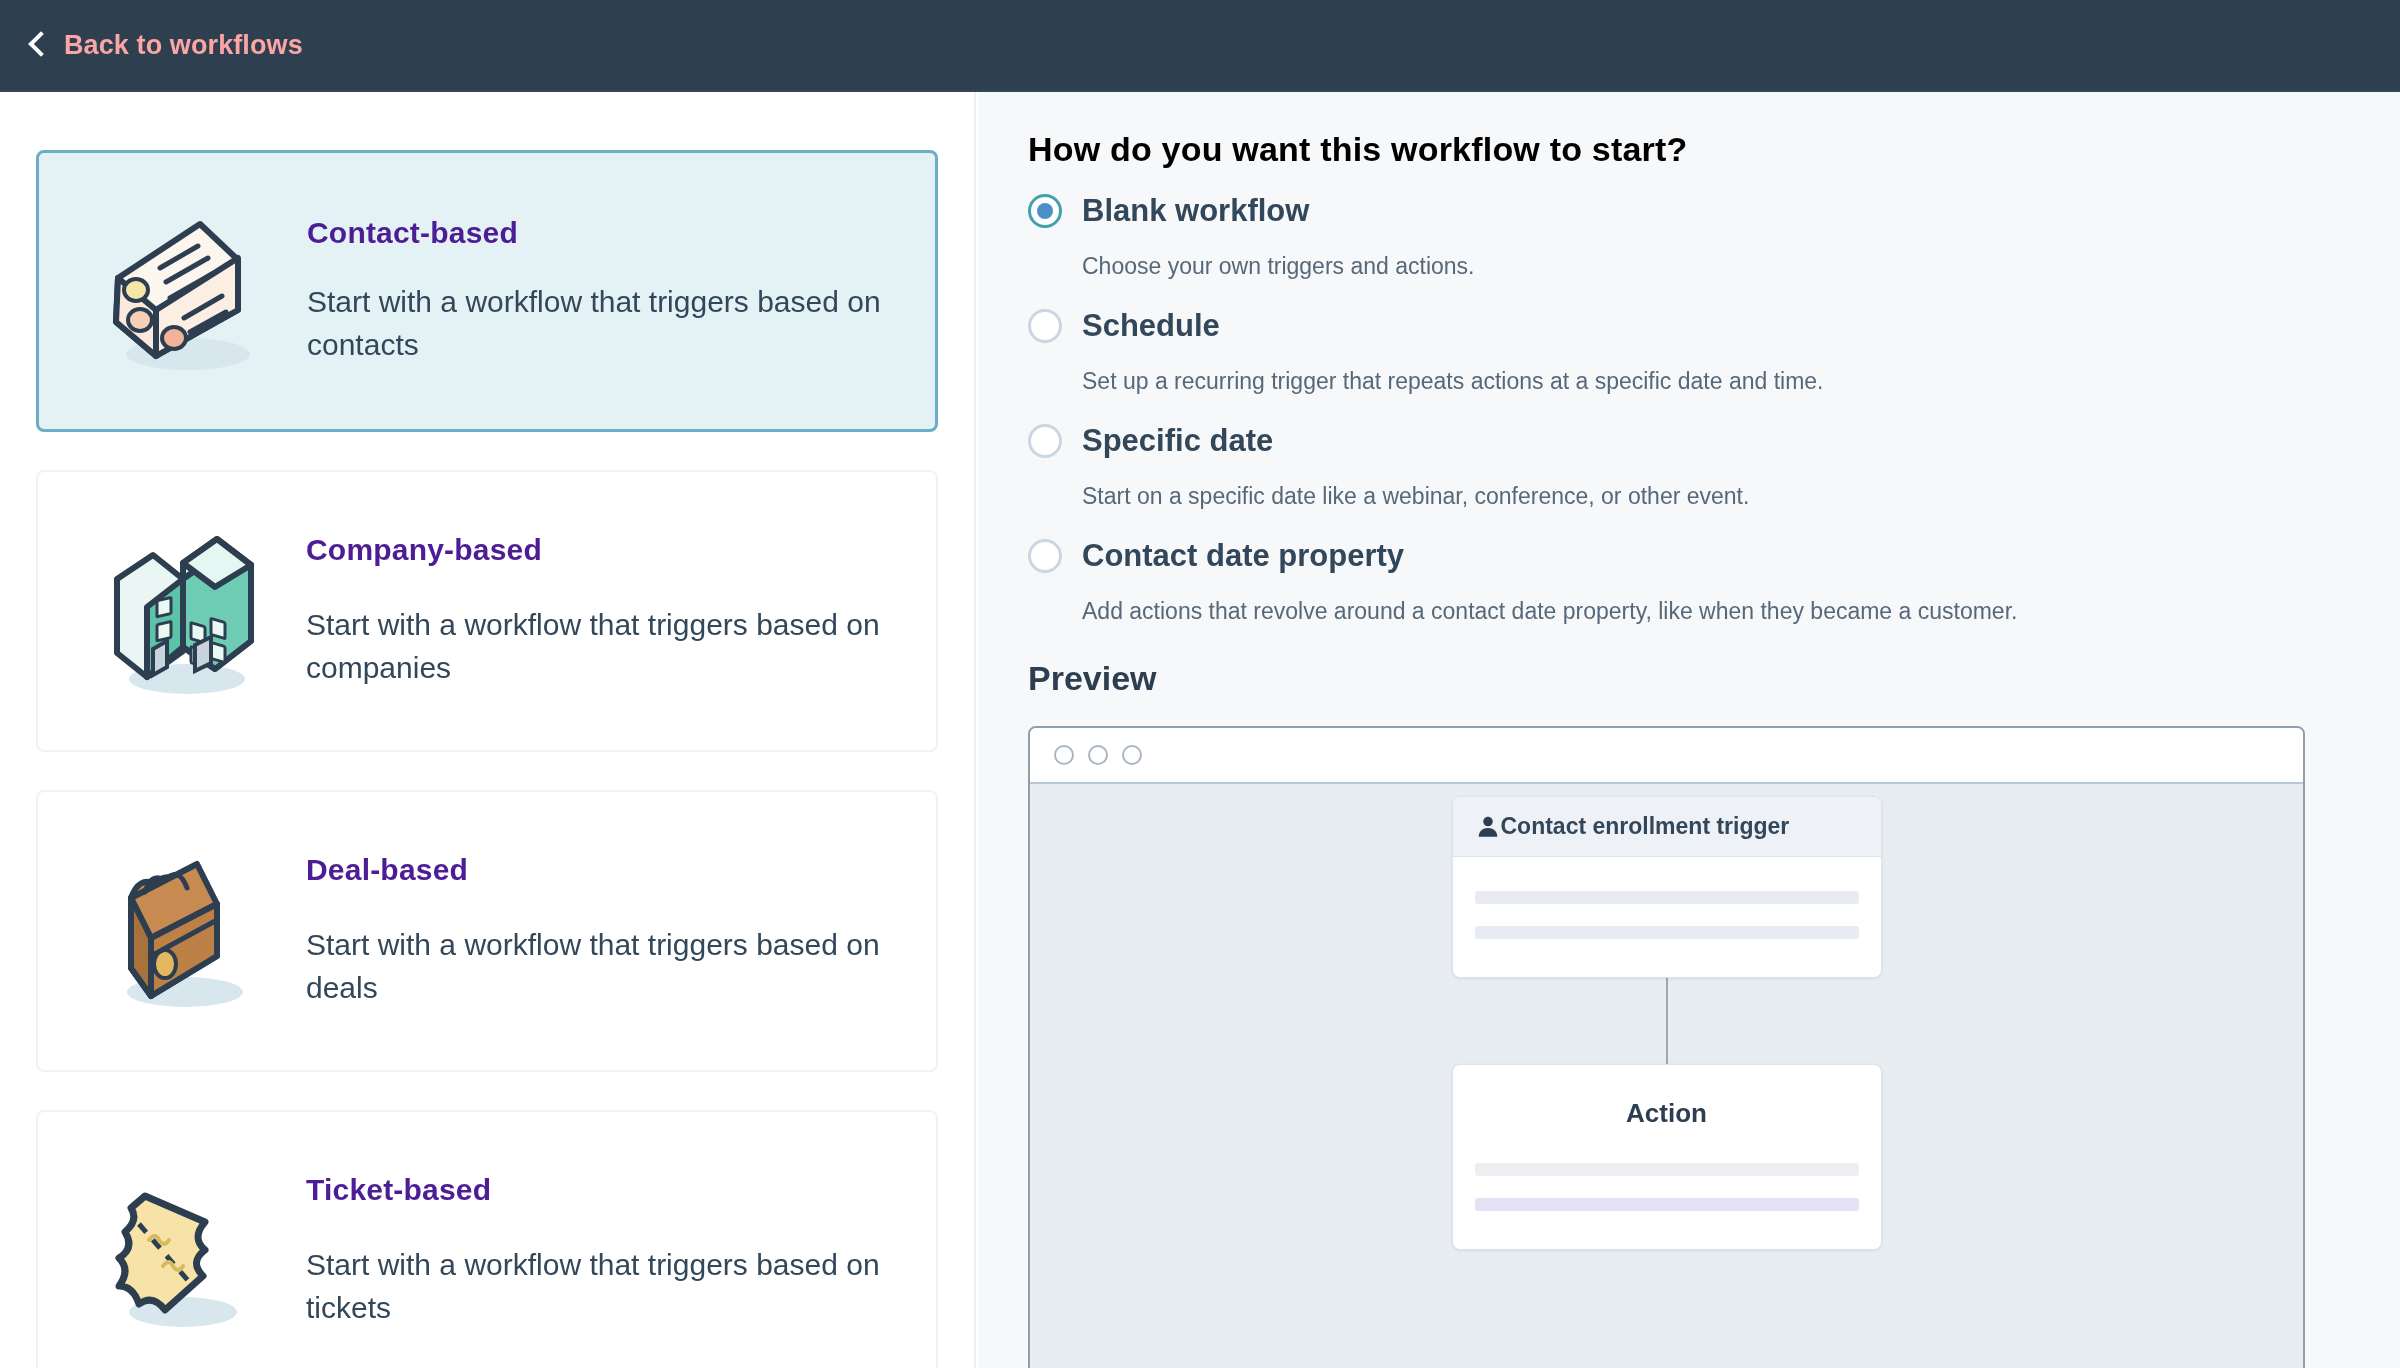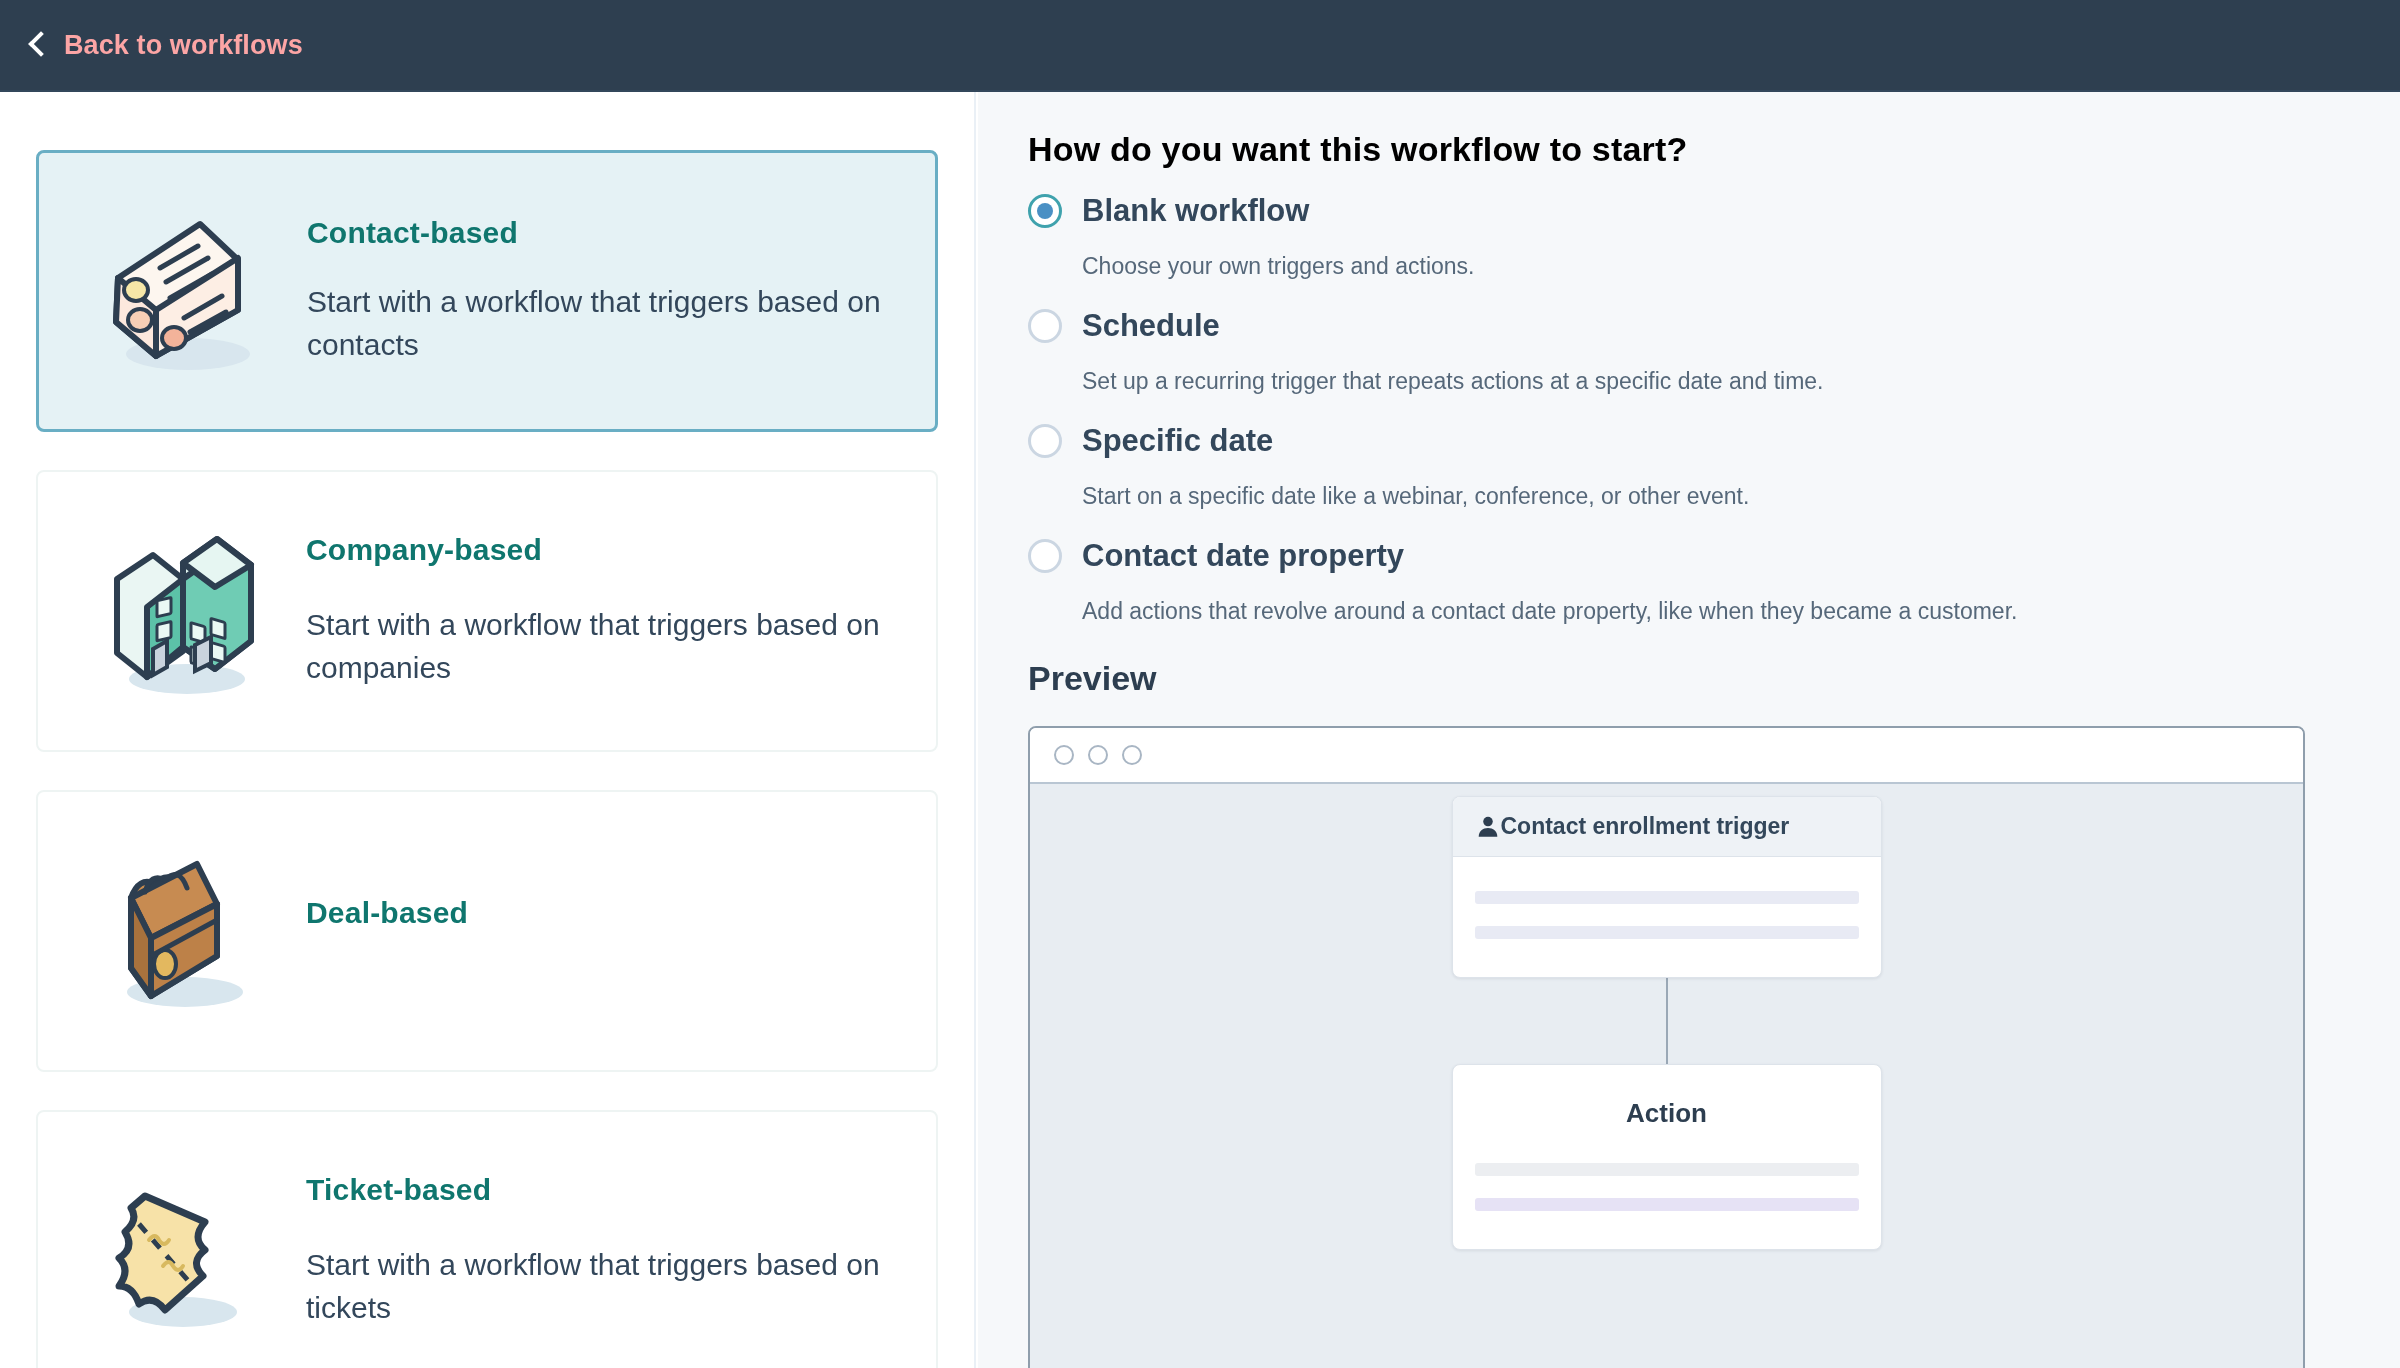--- a/index.html
+++ b/index.html
@@ -69,21 +69,21 @@
     cursor: pointer;
     padding-left: 44px;
   }
   .type-card.selected {
     border: 3px solid #69aec4;
     background: #e5f2f5;
   }
   .card-art { width: 200px; flex: none; display: flex; justify-content: center; }
   .card-text { padding-left: 24px; padding-right: 40px; }
   .card-title {
-    font-size: 30px; font-weight: 700; color: #0f766e;
+    font-size: 30px; font-weight: 700; color: #4c1d95;
     margin-bottom: 36px; letter-spacing: .2px;
   }
   .card-desc {
     font-size: 30px; color: #33475b; line-height: 1.45;
     font-weight: 400; max-width: 640px;
   }
   .type-card.selected .card-title { margin-bottom: 30px; }
 
   
   .rp-inner { padding: 38px 0 0 50px; }
@@ -261,20 +261,21 @@
             <g stroke="#2d3e50" stroke-width="5" fill="none" stroke-linecap="round">
               <path d="M58 46 Q64 26 78 34"></path>
               <path d="M78 34 Q92 20 100 42"></path>
             </g>
             <ellipse cx="78" cy="118" rx="11" ry="14" fill="#e3b85f" stroke="#2d3e50" stroke-width="4"></ellipse>
             <path d="M64 110 L130 74" stroke="#2d3e50" stroke-width="5"></path>
           </svg>
         </div>
         <div class="card-text">
           <div class="card-title">Deal-based</div>
+          <div class="card-desc">Start with a workflow that triggers based on deals</div>
         </div>
       </div>
 
       <div class="type-card">
         <div class="card-art">
           <svg width="190" height="170" viewBox="0 0 190 170">
             <ellipse cx="96" cy="146" rx="54" ry="15" fill="#d8e6ee"></ellipse>
             <g stroke="#2d3e50" stroke-width="7" stroke-linejoin="round">
               <path d="M58 30 L118 56 Q104 72 118 84 Q102 96 116 110 L78 144 Q66 128 52 138 Q46 120 32 120 Q44 104 32 92 Q48 82 38 66 Q52 54 44 42 Z" fill="#f7e2a8"></path>
             </g>

